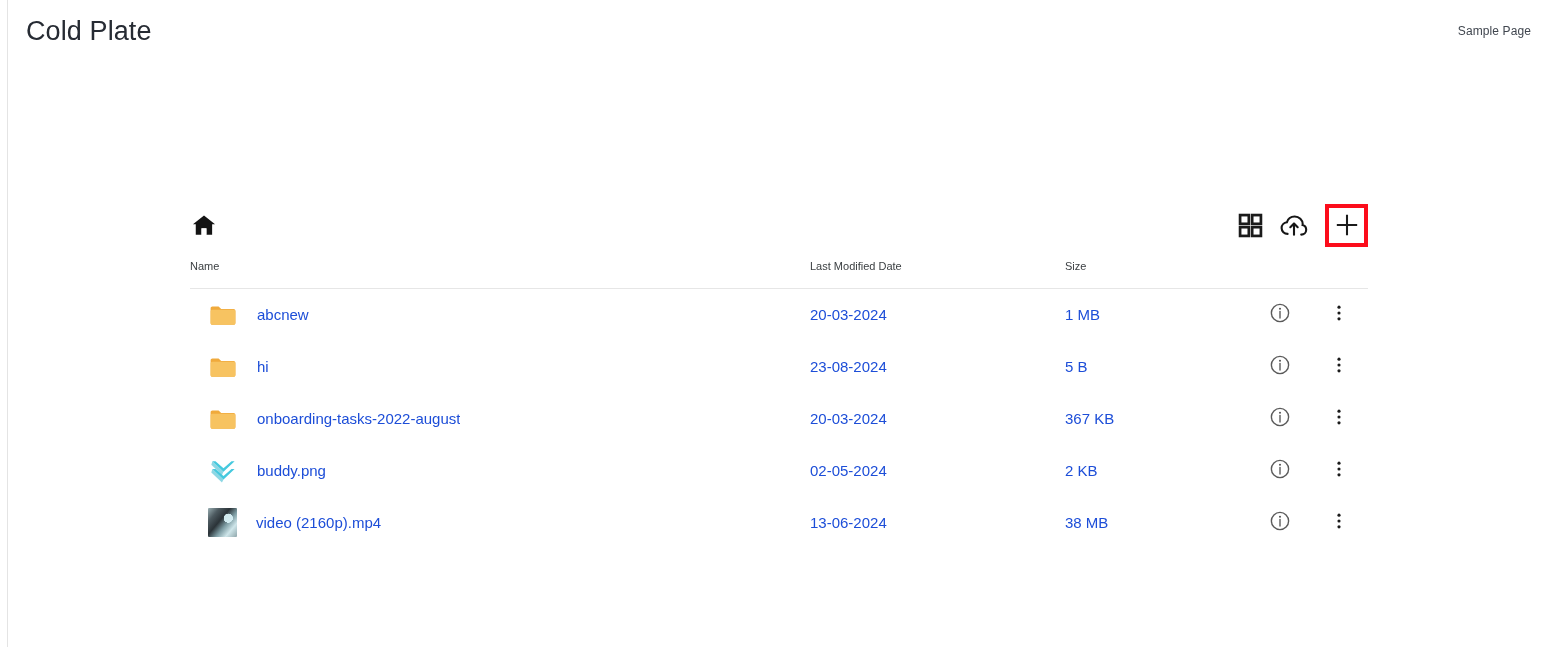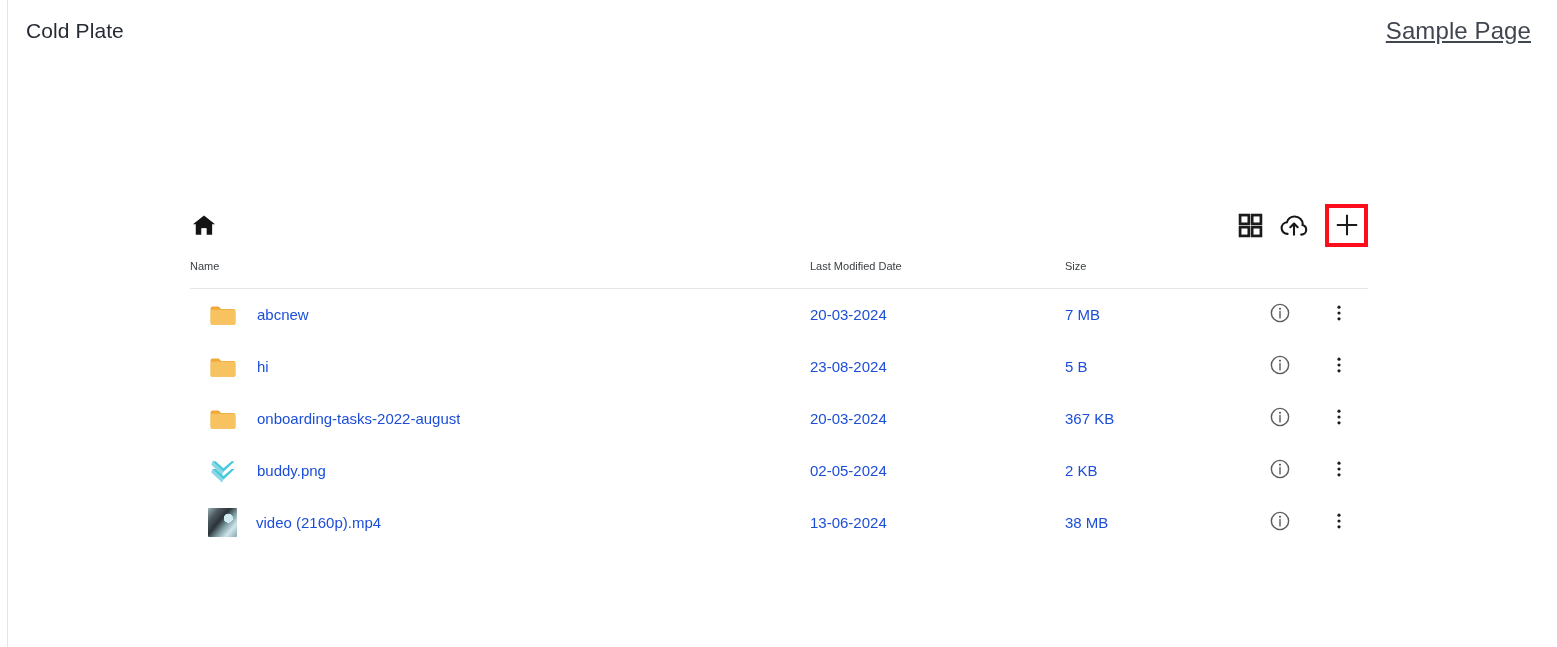--- a/index.html
+++ b/index.html
@@ -32,32 +32,31 @@
     position: absolute;
     left: 0; top: 0;
     width: 1557px;
     height: 62px;
     display: flex;
     align-items: center;
     justify-content: space-between;
     padding: 0 26px;
   }
   .app-title {
-    font-size: 21px;
+    font-size: 27px;
     font-weight: 400;
     color: #262b33;
     letter-spacing: .1px;
   }
   .sample-page-link {
-    font-size: 24px;
+    font-size: 12px;
     font-weight: 400;
     color: #40464f;
     letter-spacing: .1px;
     cursor: pointer;
-    text-decoration: underline;
   }
 
   
   .fm {
     position: absolute;
     left: 190px;
     top: 200px;
     width: 1178px;
   }
 
@@ -241,21 +240,21 @@
             <span class="file-icon">
               <svg viewBox="0 0 28 24" width="28" height="24" aria-hidden="true">
                 <path d="M1.6 5.2c0-1 .8-1.8 1.8-1.8h6.2l2.6 2.6h12.4c1 0 1.8.8 1.8 1.8v12.2c0 1-.8 1.8-1.8 1.8H3.4c-1 0-1.8-.8-1.8-1.8V5.2z" fill="#f0aa3c"></path>
                 <path d="M1.6 8.6c0-1 .8-1.8 1.8-1.8h21.2c1 0 1.8.8 1.8 1.8v11.4c0 1-.8 1.8-1.8 1.8H3.4c-1 0-1.8-.8-1.8-1.8V8.6z" fill="#f7c361"></path>
               </svg>
             </span>
             <span class="row-name">abcnew</span>
           </div>
         </td>
         <td>20-03-2024</td>
-        <td>7 MB</td>
+        <td>1 MB</td>
         <td class="cell-info">
           <span class="info-btn">
             <svg viewBox="0 0 24 24" width="22" height="22" aria-hidden="true">
               <circle cx="12" cy="12" r="9.4" fill="none" stroke="#5a5a5a" stroke-width="1.5"></circle>
               <circle cx="12" cy="7.4" r="1.15" fill="#5a5a5a"></circle>
               <path d="M12 10.4v7" stroke="#5a5a5a" stroke-width="1.5" stroke-linecap="round"></path>
             </svg>
           </span>
         </td>
         <td class="cell-menu">

